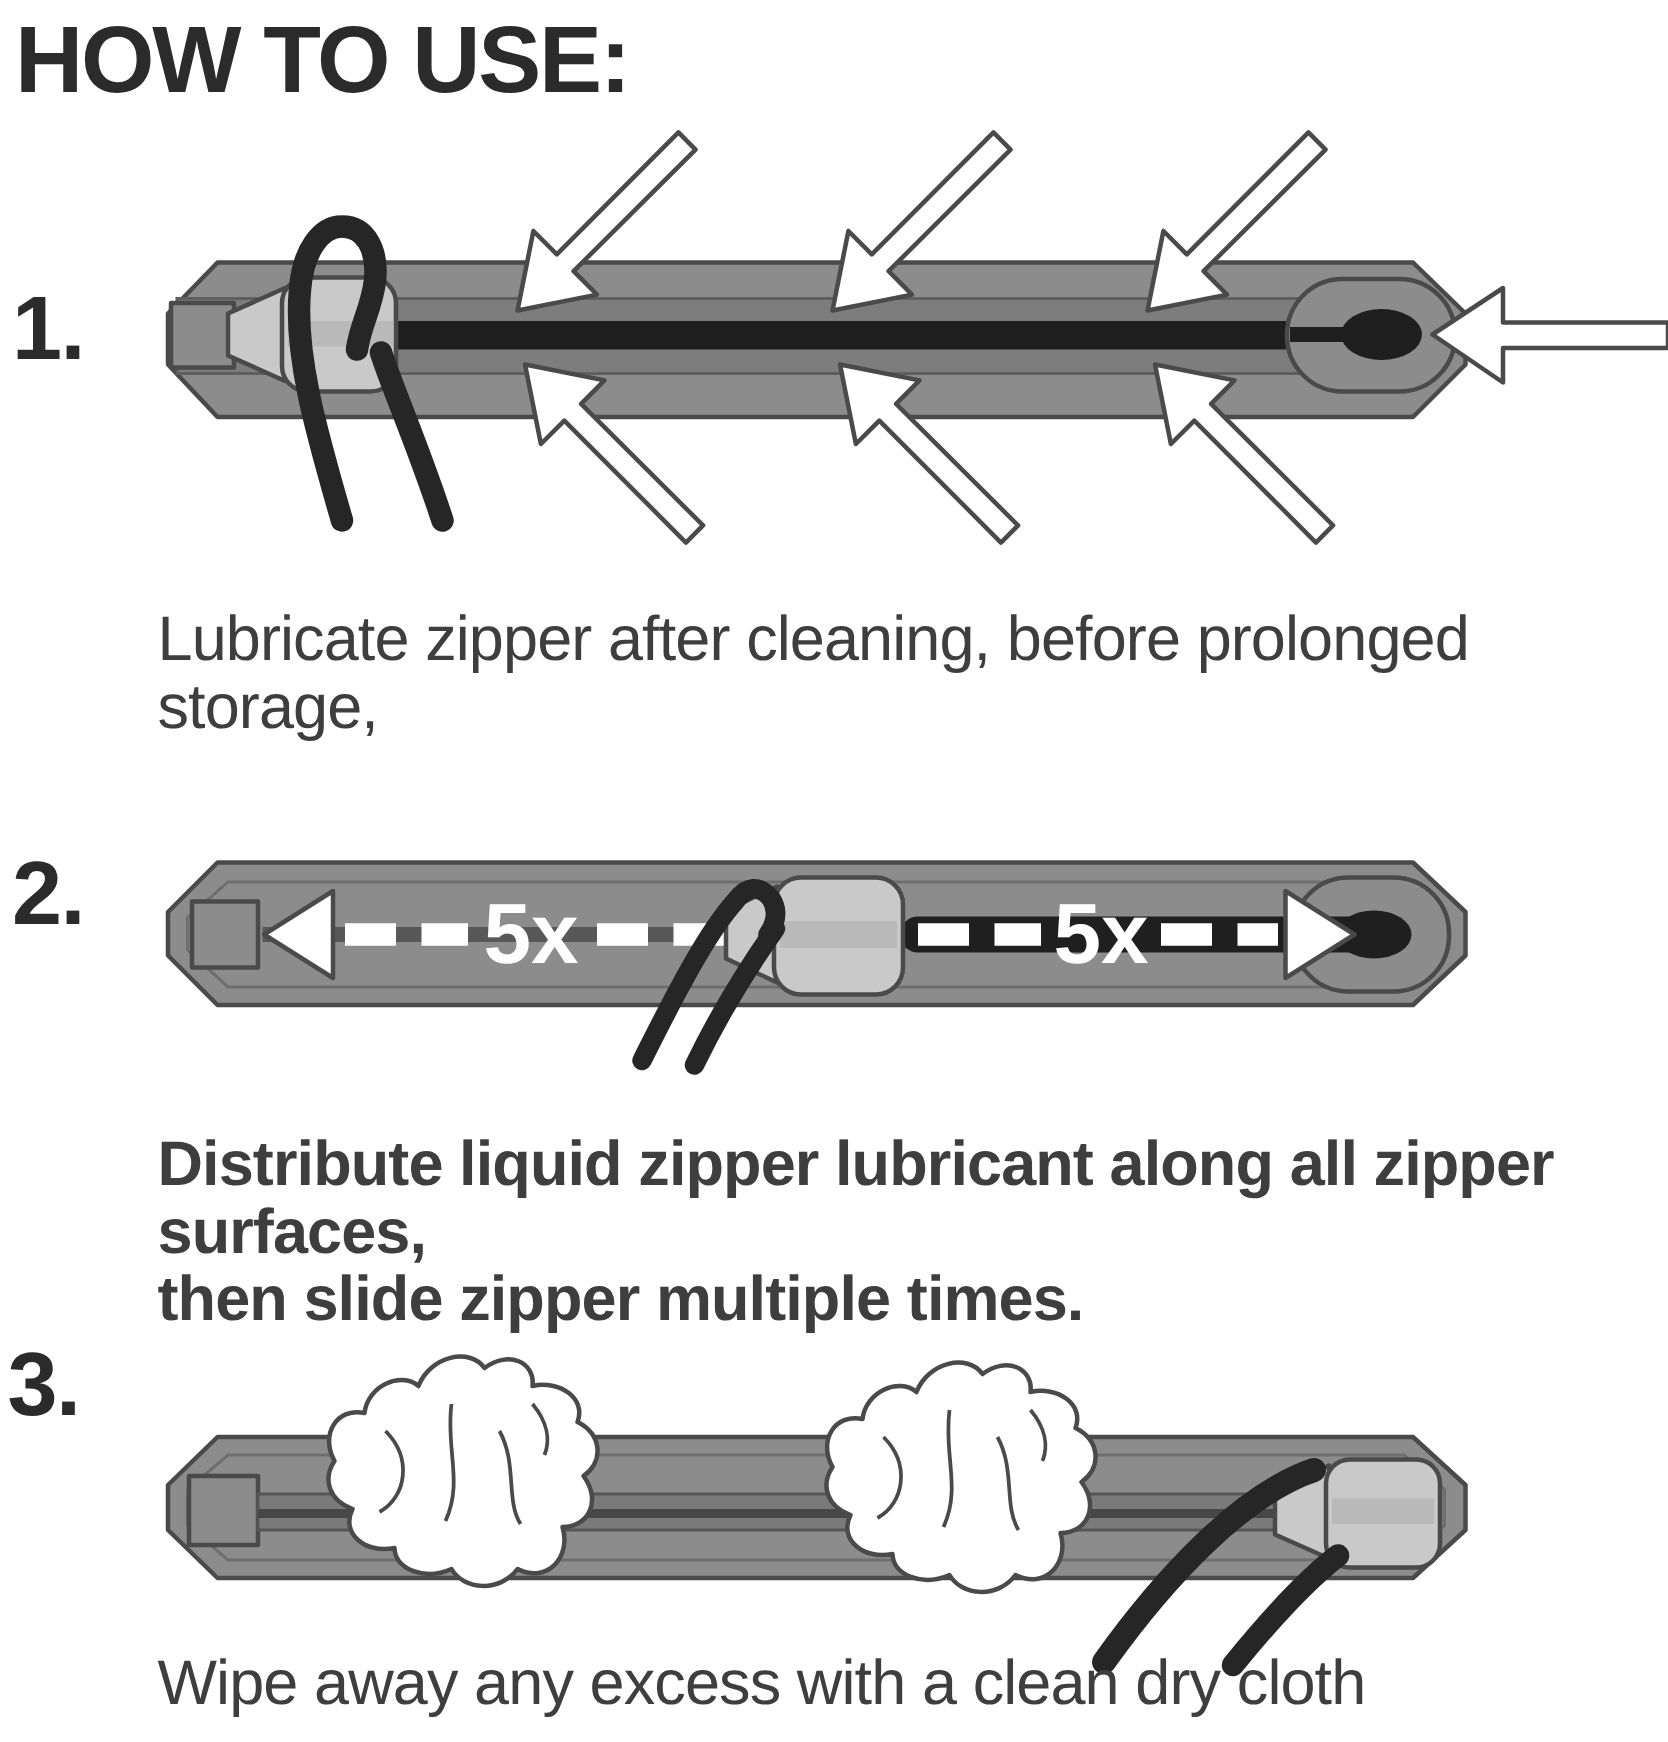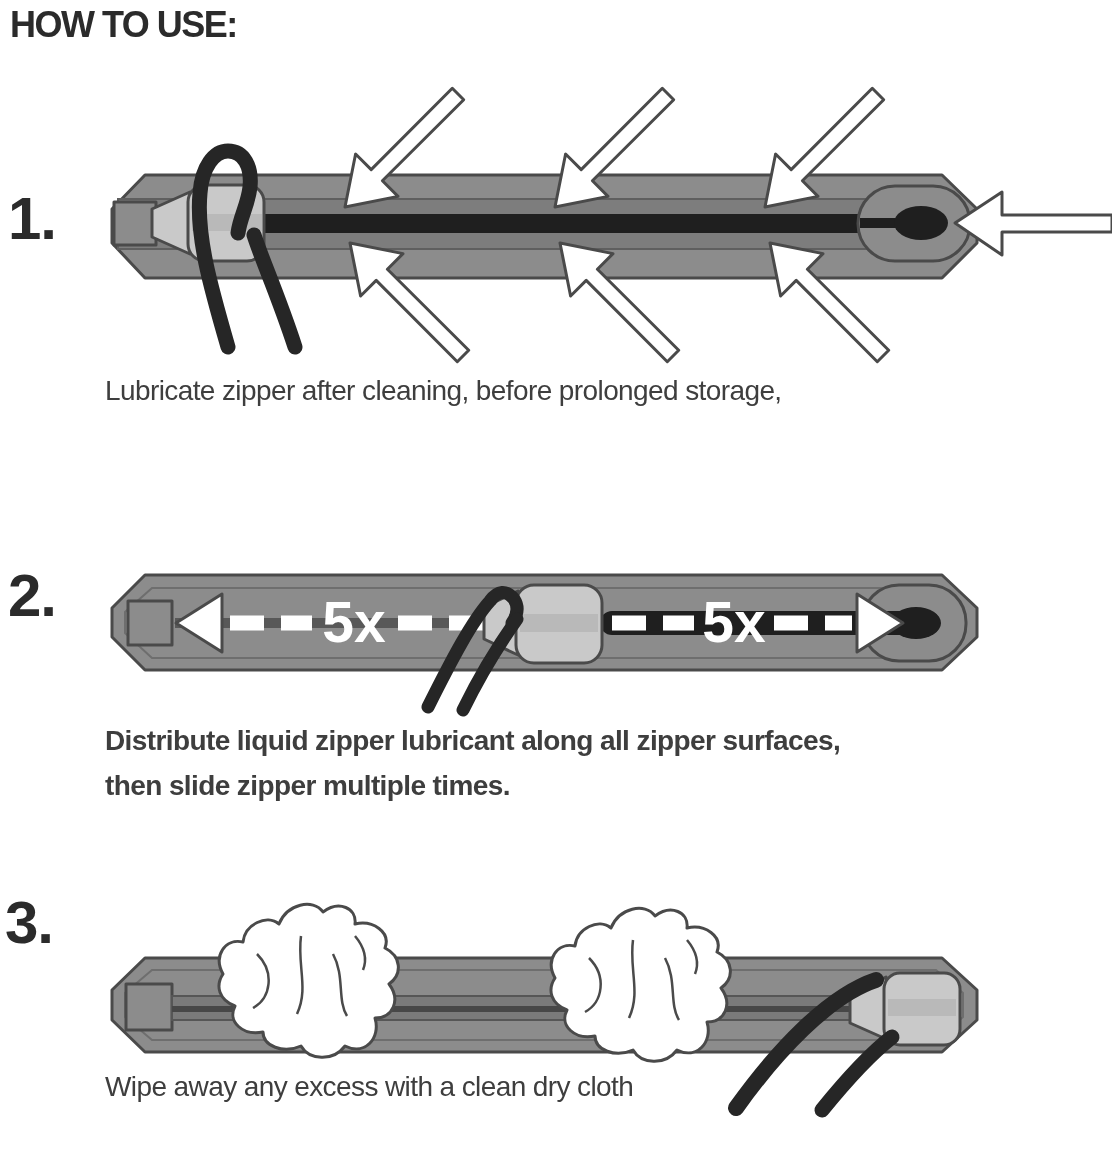--- a/index.html
+++ b/index.html
@@ -1,20 +1,20 @@
 <!DOCTYPE html>
 <html><head>
 <meta charset="utf-8">
 <style>
   html,body{margin:0;padding:0;background:#ffffff;width:1112px;height:1161px;overflow:hidden;
     font-family:"Liberation Sans","DejaVu Sans",sans-serif;}
   .abs{position:absolute;}
-  #page-title{left:10px;top:4px;font-size:36px;font-weight:bold;color:#2b2b2b;letter-spacing:-1.5px;}
+  #page-title{left:10px;top:4px;font-size:63px;font-weight:bold;color:#2b2b2b;letter-spacing:-1.5px;}
   .step-num{font-size:60px;font-weight:bold;color:#2b2b2b;letter-spacing:-1px;}
-  .caption{left:105px;width:1000px;font-size:28px;line-height:45px;color:#3e3e3e;letter-spacing:-0.6px;}
+  .caption{left:105px;width:1000px;font-size:42px;line-height:45px;color:#3e3e3e;letter-spacing:-0.6px;margin-top:35px;}
   svg{position:absolute;left:0;overflow:visible;}
   .outl{stroke:#4a4a4a;stroke-width:3px;stroke-linejoin:round;}
   .bodyfill{fill:#8c8c8c;}
   .pullfill{fill:#c9c9c9;}
   .white{fill:#ffffff;}
   .cordln{stroke:#262626;fill:none;stroke-linecap:round;}
   .fiveX{font-family:"Liberation Sans","DejaVu Sans",sans-serif;font-size:57px;font-weight:bold;fill:#ffffff;}
 </style>
 </head>
 <body>

